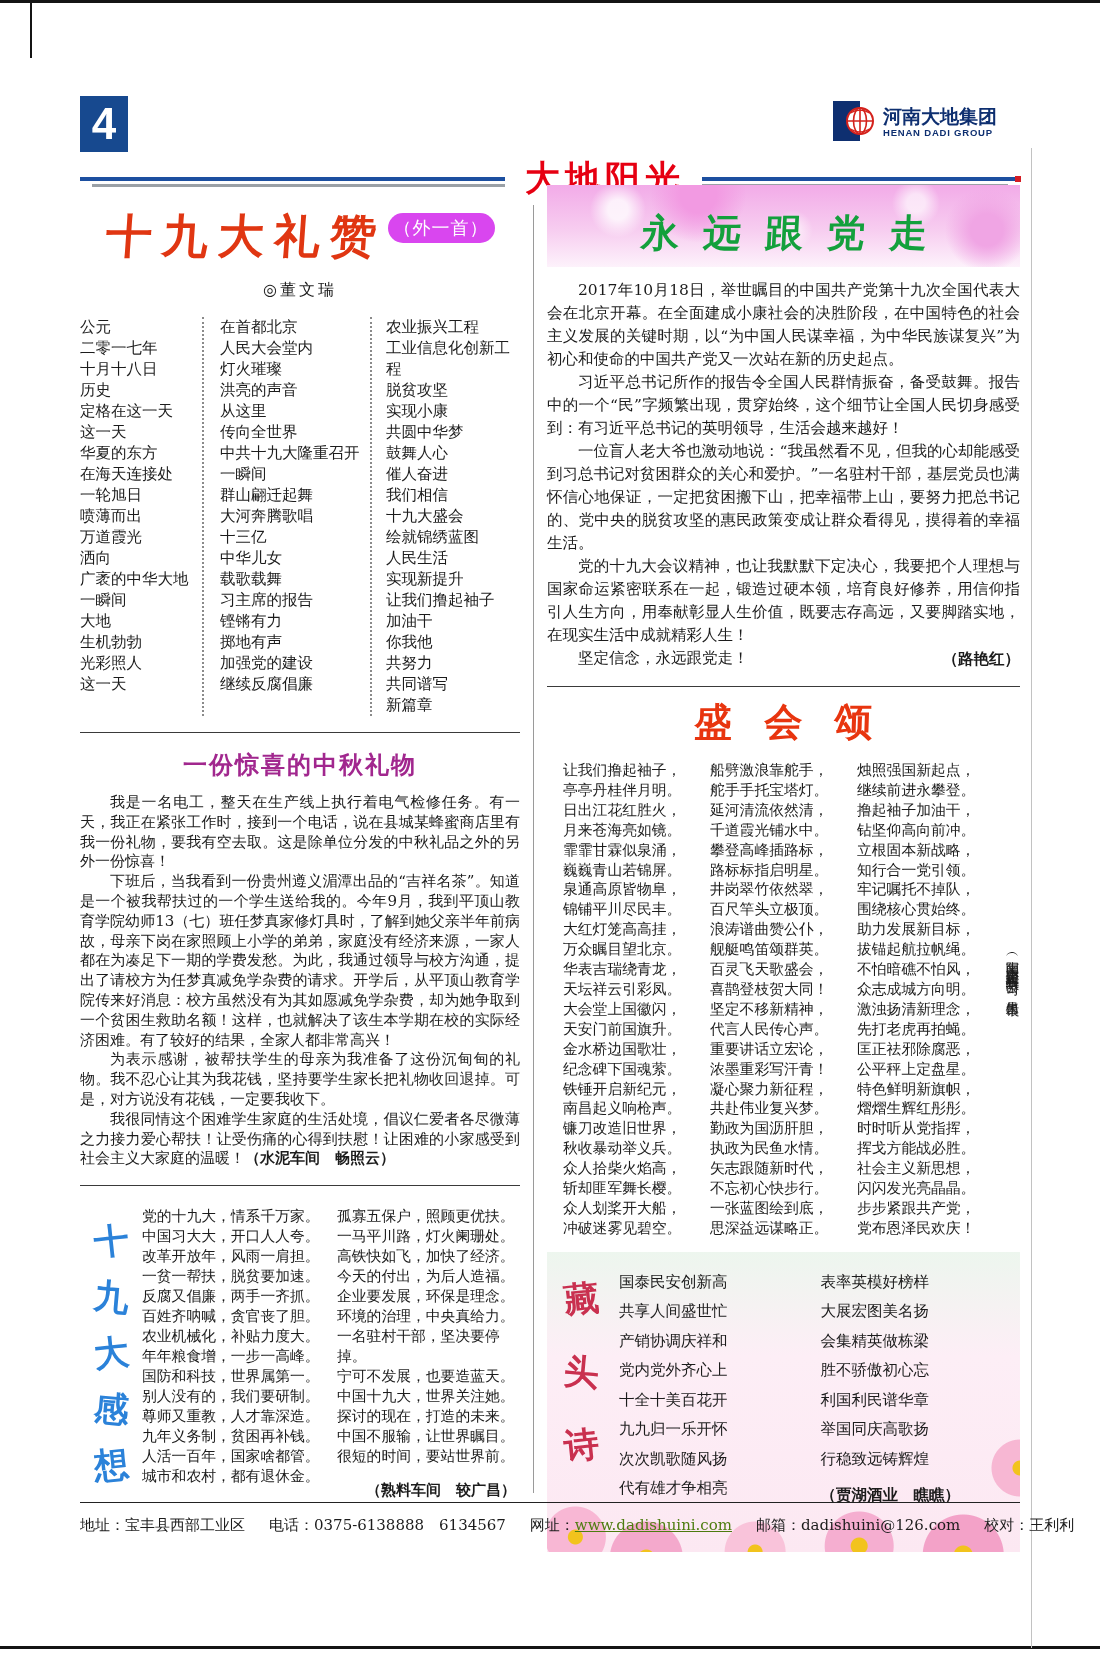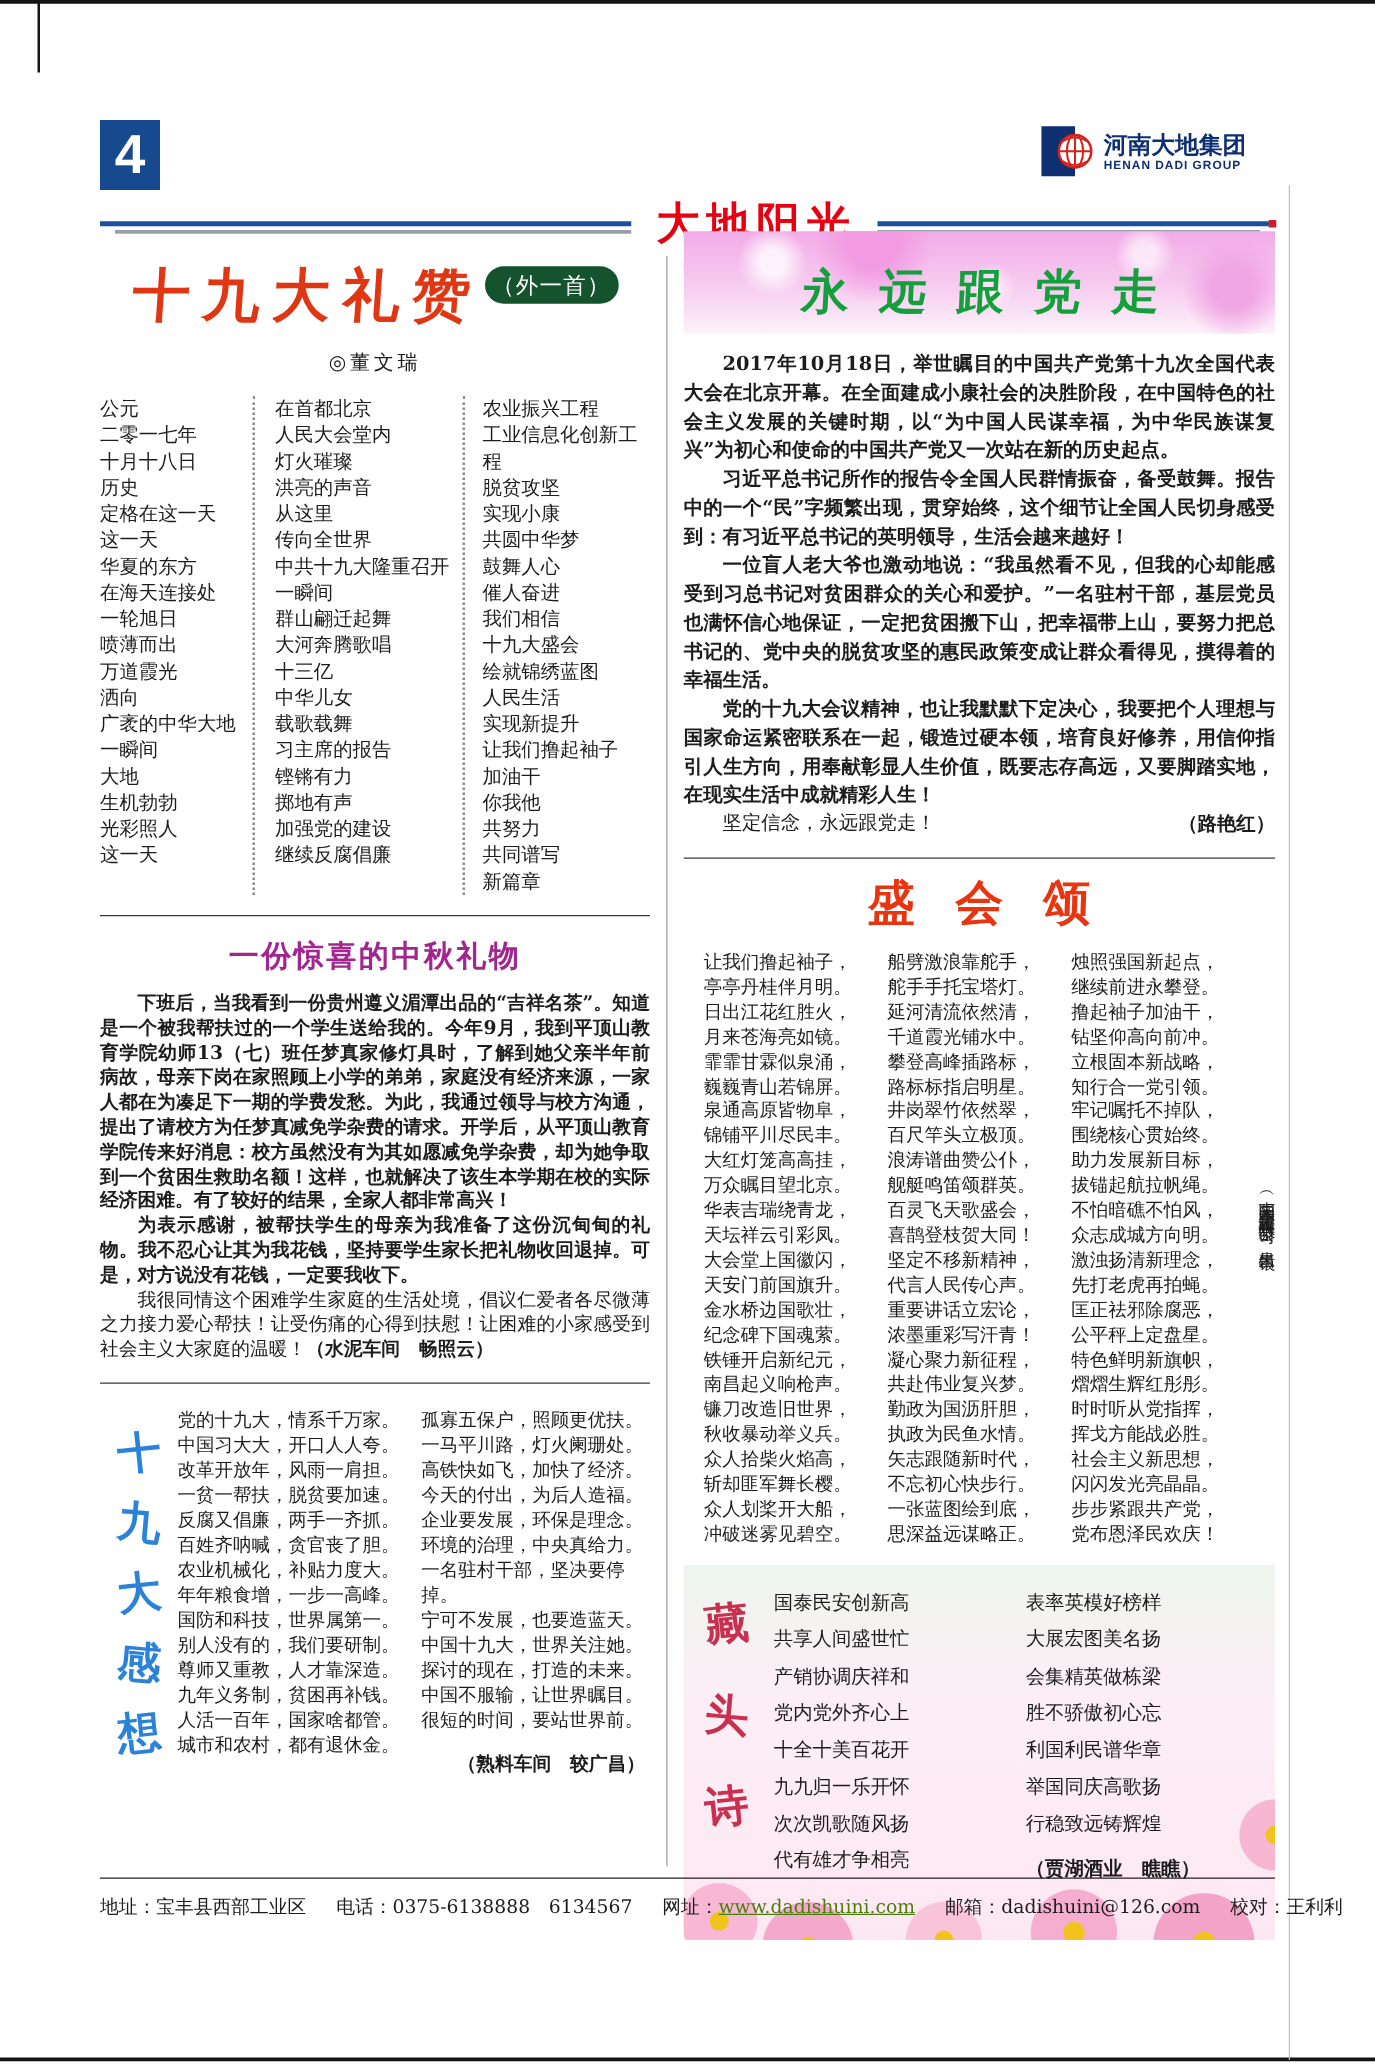--- a/index.html
+++ b/index.html
@@ -31,32 +31,32 @@
   .logo-en { font-family:"Liberation Sans",sans-serif; font-weight:bold; font-size:9.5px; letter-spacing:0.8px; }
 
   .divider-v { position:absolute; left:533px; top:205px; width:1px; height:1288px; background:#9a9a9a; }
 
   .left-col  { position:absolute; left:80px;  top:200px; width:440px; }
   .right-col { position:absolute; left:547px; top:185px; width:473px; }
 
   
   .poem1-head { text-align:center; position:relative; padding-top:6px; }
   .poem1-title { font-size:46px; font-weight:bold; color:#e03612; letter-spacing:10px; transform:skewX(-4deg); display:inline-block; }
-  .poem1-sub { display:inline-block; background:#14532d; color:#fff; font-size:18px; padding:3px 6px; border-radius:16px; vertical-align:18px; margin-left:2px; letter-spacing:1px; }
+  .poem1-sub { display:inline-block; background:#d946ef; color:#fff; font-size:18px; padding:3px 6px; border-radius:16px; vertical-align:18px; margin-left:2px; letter-spacing:1px; }
   .poem1-author { font-size:16px; margin-top:12px; letter-spacing:3px; }
   .poem1-grid { display:flex; margin-top:16px; }
   .pcol { font-size:15.5px; line-height:21px; }
   .pcol1 { flex:0 0 122px; }
   .pcol2 { flex:0 0 168px; border-left:2px dotted #8a8a8a; padding-left:16px; }
   .pcol3 { flex:1; border-left:2px dotted #8a8a8a; padding-left:14px; }
 
   .hr { border:none; border-top:1px solid #3a3a3a; margin:16px 0 0 0; }
 
   .gift-title { text-align:center; font-family:"Liberation Sans",sans-serif; color:#a1278e; font-size:24px; letter-spacing:2px; margin-top:16px; }
-  .body-paras { margin-top:12px;font-weight:bold; }
+  .body-paras { margin-top:12px; }
   .para { font-size:15px; line-height:19.8px; text-align:justify; text-indent:2em; }
   .rpara { font-size:15.5px; line-height:23px; }
   .attr { font-weight:bold; white-space:nowrap; }
 
   .closing-line { display:flex; justify-content:space-between; font-size:15.5px; line-height:23px; }
   .closing-line .lead { padding-left:2em; }
 
   
   .thoughts { display:flex; margin-top:16px; }
   .vtitle { display:flex; flex-direction:column; align-items:center; }
@@ -215,20 +215,21 @@
           <div>共同谱写</div>
           <div>新篇章</div>
         </div>
     </div>
 
     <hr class="hr">
 
     <h2 class="gift-title">一份惊喜的中秋礼物</h2>
 
     <div class="body-paras">
+        <p class="para">我是一名电工，整天在生产线上执行着电气检修任务。有一天，我正在紧张工作时，接到一个电话，说在县城某蜂蜜商店里有我一份礼物，要我有空去取。这是除单位分发的中秋礼品之外的另外一份惊喜！</p>
         <p class="para">下班后，当我看到一份贵州遵义湄潭出品的“吉祥名茶”。知道是一个被我帮扶过的一个学生送给我的。今年9月，我到平顶山教育学院幼师13（七）班任梦真家修灯具时，了解到她父亲半年前病故，母亲下岗在家照顾上小学的弟弟，家庭没有经济来源，一家人都在为凑足下一期的学费发愁。为此，我通过领导与校方沟通，提出了请校方为任梦真减免学杂费的请求。开学后，从平顶山教育学院传来好消息：校方虽然没有为其如愿减免学杂费，却为她争取到一个贫困生救助名额！这样，也就解决了该生本学期在校的实际经济困难。有了较好的结果，全家人都非常高兴！</p>
         <p class="para">为表示感谢，被帮扶学生的母亲为我准备了这份沉甸甸的礼物。我不忍心让其为我花钱，坚持要学生家长把礼物收回退掉。可是，对方说没有花钱，一定要我收下。</p>
       </div>
     <p class="para"><span>我很同情这个困难学生家庭的生活处境，倡议仁爱者各尽微薄之力接力爱心帮扶！让受伤痛的心得到扶慰！让困难的小家感受到社会主义大家庭的温暖！</span><span class="attr">（水泥车间　畅照云）</span></p>
 
     <hr class="hr">
 
     <div class="thoughts">
       <div class="vtitle blue">
         <span>十</span>

